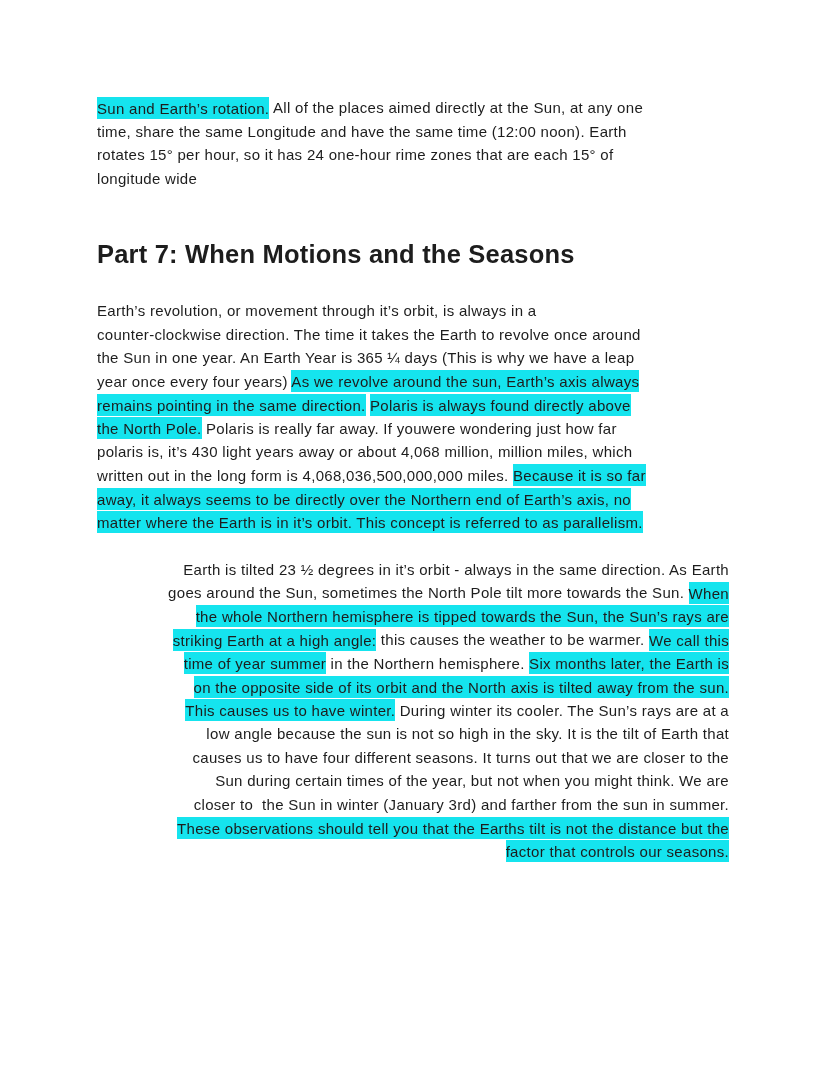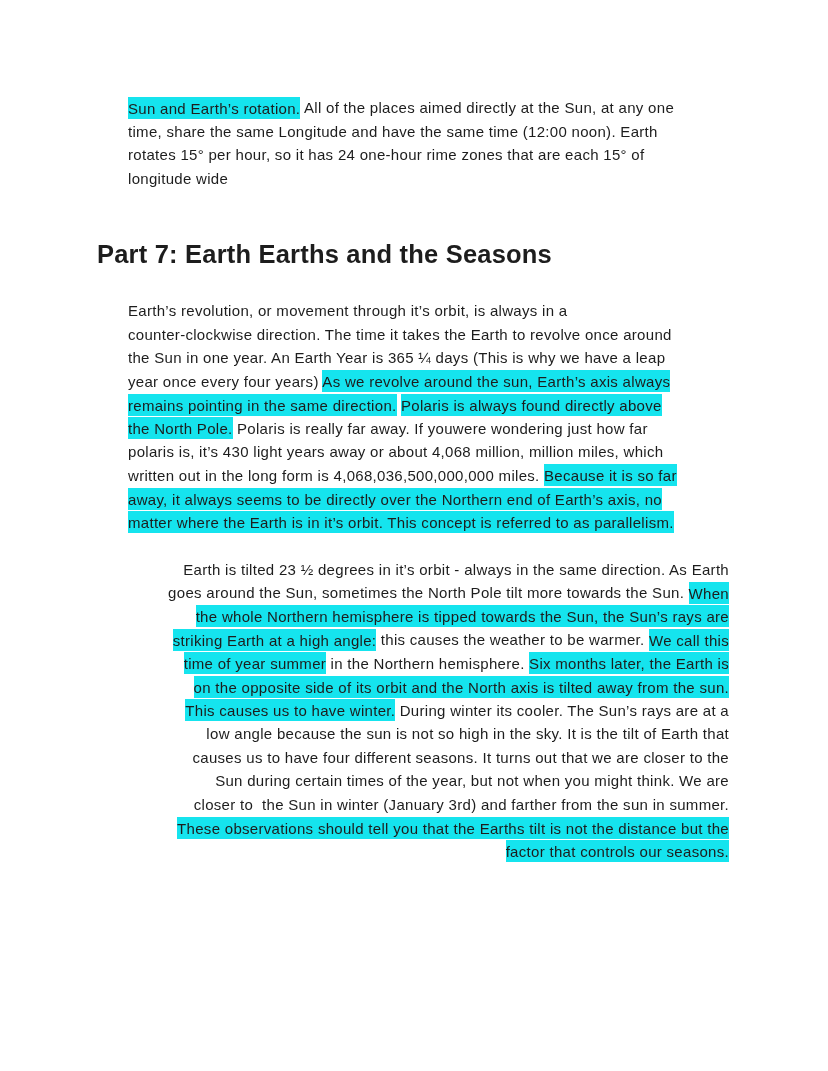--- a/index.html
+++ b/index.html
@@ -19,21 +19,21 @@
     padding: 96px 99px 0 97px;
     overflow: hidden;
   }
   .para {
     font-size: 15px;
     line-height: 23.5px;
     letter-spacing: 0.3px;
     white-space: pre;
   }
   .para + .para { margin-top: 23.5px; text-align: right; }
-  .line { height: 23.5px; margin-left: 31px; }
+  .line { height: 23.5px; }
   .hl {
     background: var(--hl);
     padding-top: 2.5px;
     padding-bottom: 2.5px;
   }
   .heading {
     font-size: 25.5px;
     font-weight: bold;
     line-height: 30px;
     letter-spacing: 0.2px;
@@ -41,17 +41,17 @@
     margin-bottom: 30px;
     white-space: pre;
   }
 </style>
 </head>
 <body>
 
 <div class="page">
   <div>
       <div class="para"><div class="line"><span class="hl">Sun and Earth’s rotation.</span><span class="txt"> All of the places aimed directly at the Sun, at any one</span></div><div class="line"><span class="txt">time, share the same Longitude and have the same time (12:00 noon). Earth</span></div><div class="line"><span class="txt">rotates 15° per hour, so it has 24 one-hour rime zones that are each 15° of</span></div><div class="line"><span class="txt">longitude wide</span></div></div>
-      <div class="heading">Part 7: Earth Earths and the Seasons</div>
+      <div class="heading">Part 7: When Motions and the Seasons</div>
       <div class="para"><div class="line"><span class="txt">Earth’s revolution, or movement through it’s orbit, is always in a</span></div><div class="line"><span class="txt">counter-clockwise direction. The time it takes the Earth to revolve once around</span></div><div class="line"><span class="txt">the Sun in one year. An Earth Year is 365 ¼ days (This is why we have a leap</span></div><div class="line"><span class="txt">year once every four years) </span><span class="hl">As we revolve around the sun, Earth’s axis always</span></div><div class="line"><span class="hl">remains pointing in the same direction.</span><span class="txt"> </span><span class="hl">Polaris is always found directly above</span></div><div class="line"><span class="hl">the North Pole.</span><span class="txt"> Polaris is really far away. If youwere wondering just how far</span></div><div class="line"><span class="txt">polaris is, it’s 430 light years away or about 4,068 million, million miles, which</span></div><div class="line"><span class="txt">written out in the long form is 4,068,036,500,000,000 miles. </span><span class="hl">Because it is so far</span></div><div class="line"><span class="hl">away, it always seems to be directly over the Northern end of Earth’s axis, no</span></div><div class="line"><span class="hl">matter where the Earth is in it’s orbit. This concept is referred to as parallelism.</span></div></div>
       <div class="para"><div class="line"><span class="txt">Earth is tilted 23 ½ degrees in it’s orbit - always in the same direction. As Earth</span></div><div class="line"><span class="txt">goes around the Sun, sometimes the North Pole tilt more towards the Sun. </span><span class="hl">When</span></div><div class="line"><span class="hl">the whole Northern hemisphere is tipped towards the Sun, the Sun’s rays are</span></div><div class="line"><span class="hl">striking Earth at a high angle:</span><span class="txt"> this causes the weather to be warmer. </span><span class="hl">We call this</span></div><div class="line"><span class="hl">time of year summer</span><span class="txt"> in the Northern hemisphere. </span><span class="hl">Six months later, the Earth is</span></div><div class="line"><span class="hl">on the opposite side of its orbit and the North axis is tilted away from the sun.</span></div><div class="line"><span class="hl">This causes us to have winter.</span><span class="txt"> During winter its cooler. The Sun’s rays are at a</span></div><div class="line"><span class="txt">low angle because the sun is not so high in the sky. It is the tilt of Earth that</span></div><div class="line"><span class="txt">causes us to have four different seasons. It turns out that we are closer to the</span></div><div class="line"><span class="txt">Sun during certain times of the year, but not when you might think. We are</span></div><div class="line"><span class="txt">closer to  the Sun in winter (January 3rd) and farther from the sun in summer.</span></div><div class="line"><span class="hl">These observations should tell you that the Earths tilt is not the distance but the</span></div><div class="line"><span class="hl">factor that controls our seasons.</span></div></div>
     </div>
 </div>
 
 </body></html>

